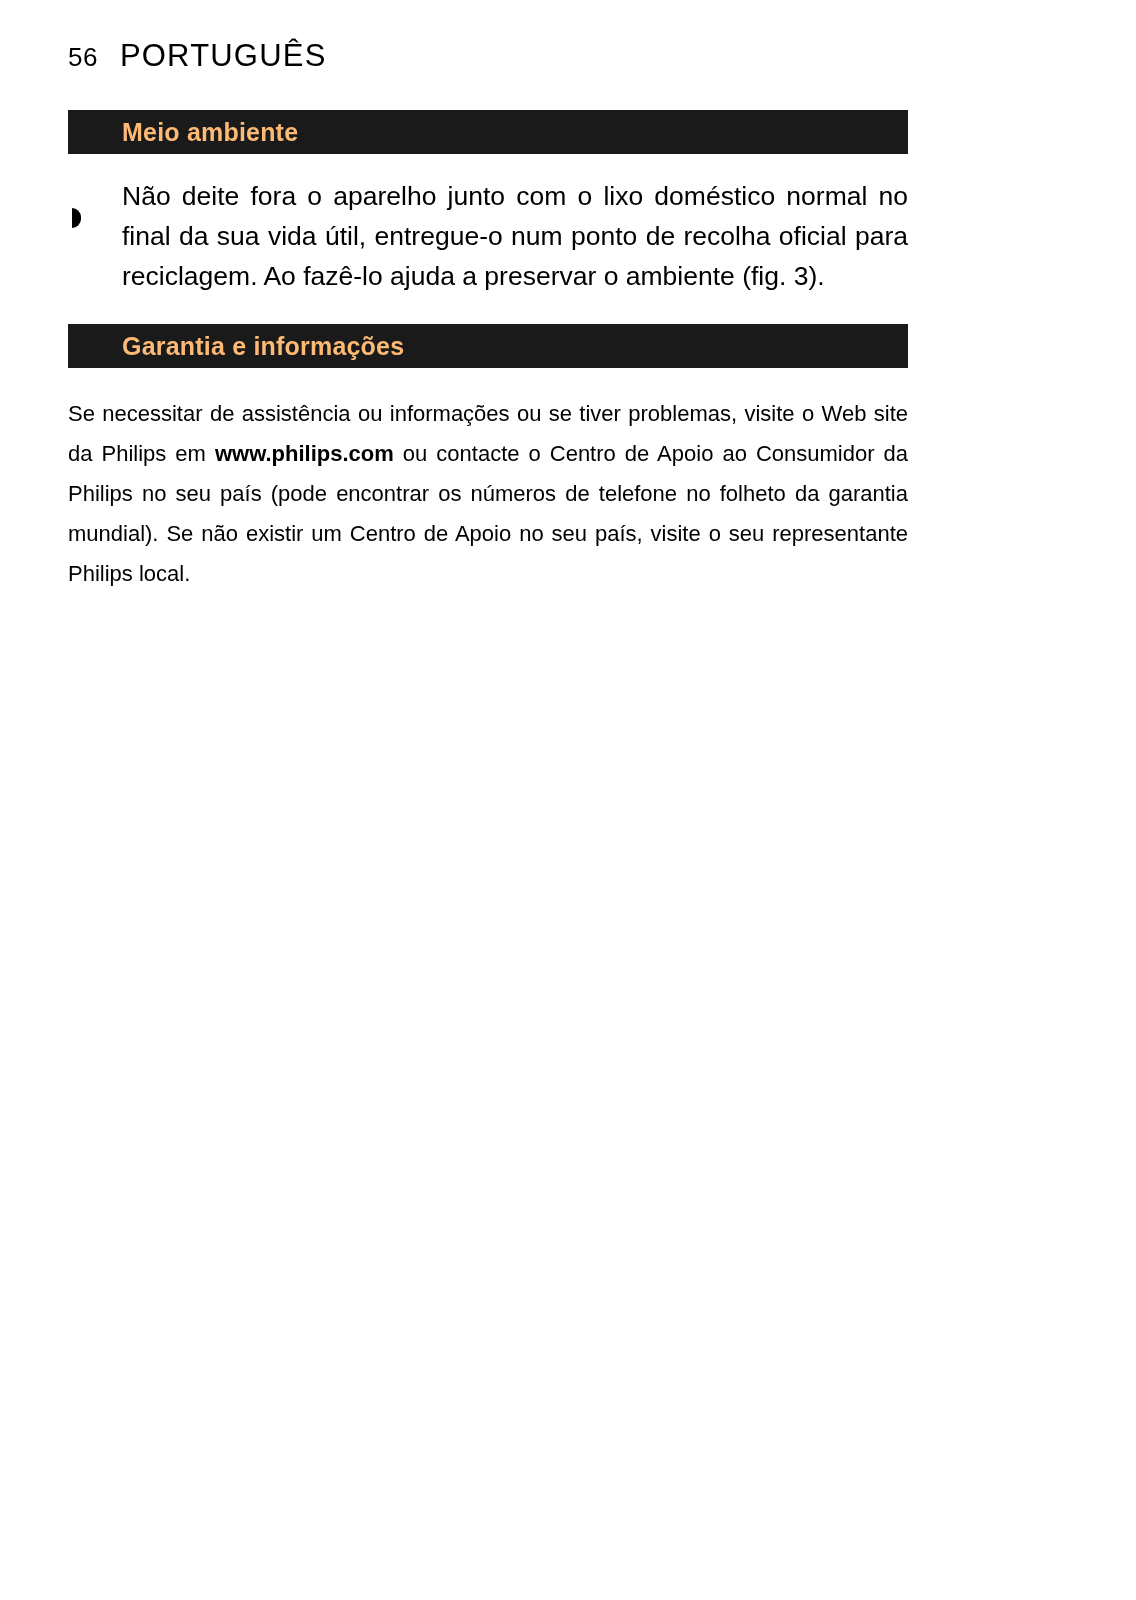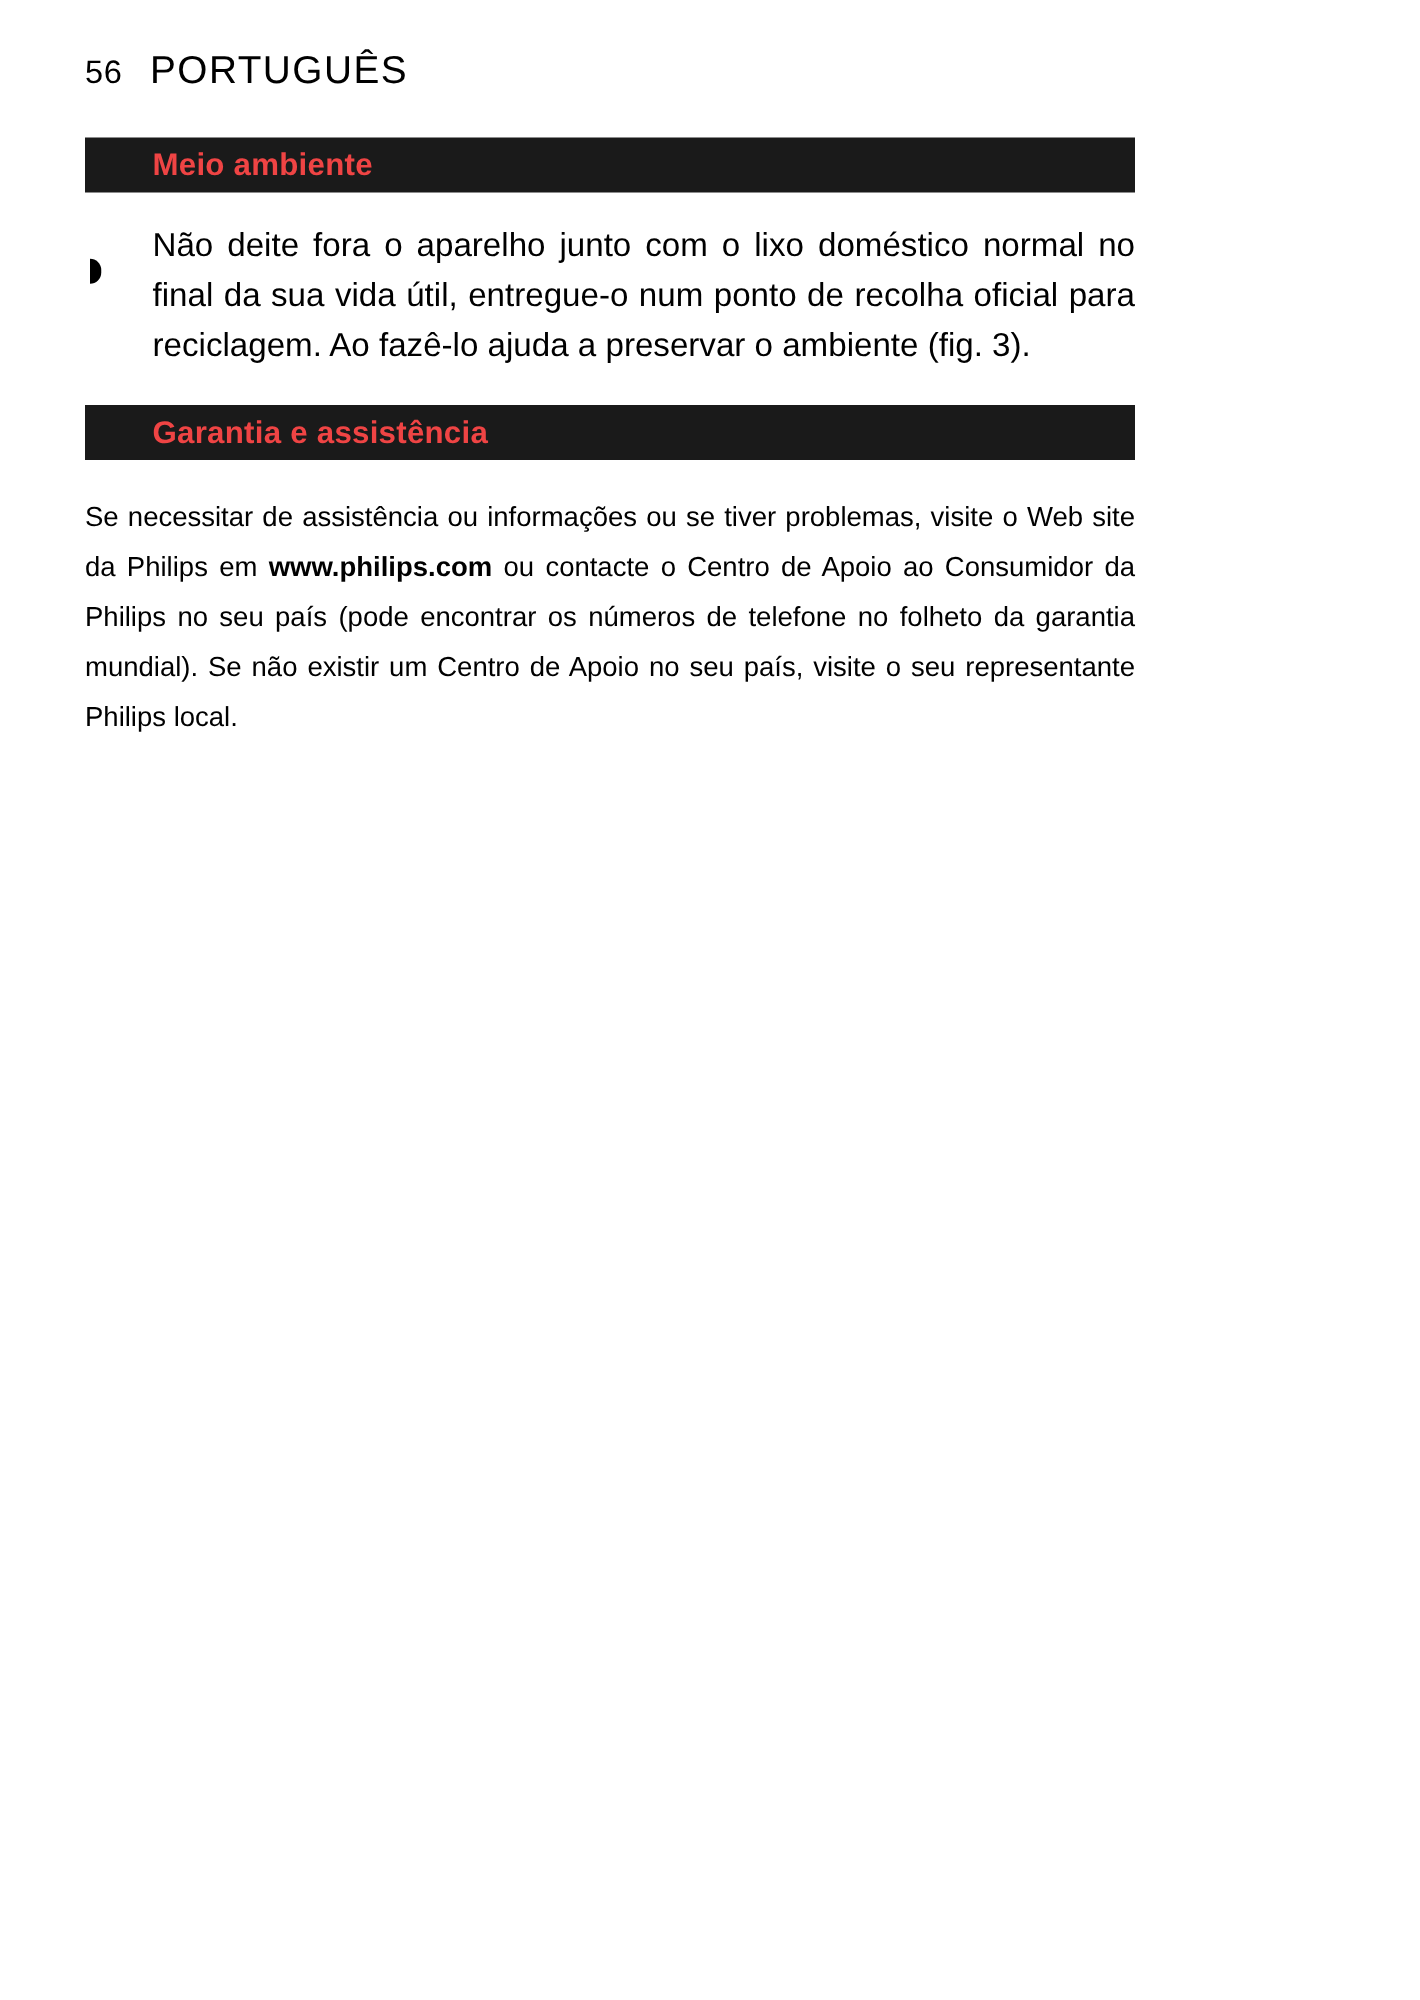--- a/index.html
+++ b/index.html
@@ -34,21 +34,21 @@
     font-weight: 400;
   }
   .page-lang {
     font-size: 31px;
     font-weight: normal;
     letter-spacing: 1.2px;
   }
   
   .section-bar {
     background: #1a1a1a;
-    color: #ef4444;
+    color: #fdba74;
     margin: 0 68px 0 68px;
     height: 44px;
     display: flex;
     align-items: center;
     padding-left: 54px;
     box-sizing: border-box;
   }
   .section-bar-title {
     font-size: 25px;
     font-weight: bold;
@@ -125,18 +125,18 @@
   </div>
 
   <ul class="bullet-list" style="list-style:none;padding:0;">
     <li class="bullet-item">
       <span class="bullet-mark"><span class="bullet-glyph"></span></span>
       <span class="bullet-text">Não deite fora o aparelho junto com o lixo doméstico normal no final da sua vida útil, entregue-o num ponto de recolha oficial para reciclagem. Ao fazê-lo ajuda a preservar o ambiente (fig. 3).</span>
     </li>
   </ul>
 
   <div class="section-bar bar-war">
-    <span class="section-bar-title">Garantia e assistência</span>
+    <span class="section-bar-title">Garantia e informações</span>
   </div>
 
   <p class="body-paragraph"><span>Se necessitar de assistência ou informações ou se tiver problemas, visite o Web site da Philips em </span><span class="url">www.philips.com</span><span> ou contacte o Centro de Apoio ao Consumidor da Philips no seu país (pode encontrar os números de telefone no folheto da garantia mundial). Se não existir um Centro de Apoio no seu país, visite o seu representante Philips local.</span></p>
 
 </div>
 
 </body></html>

